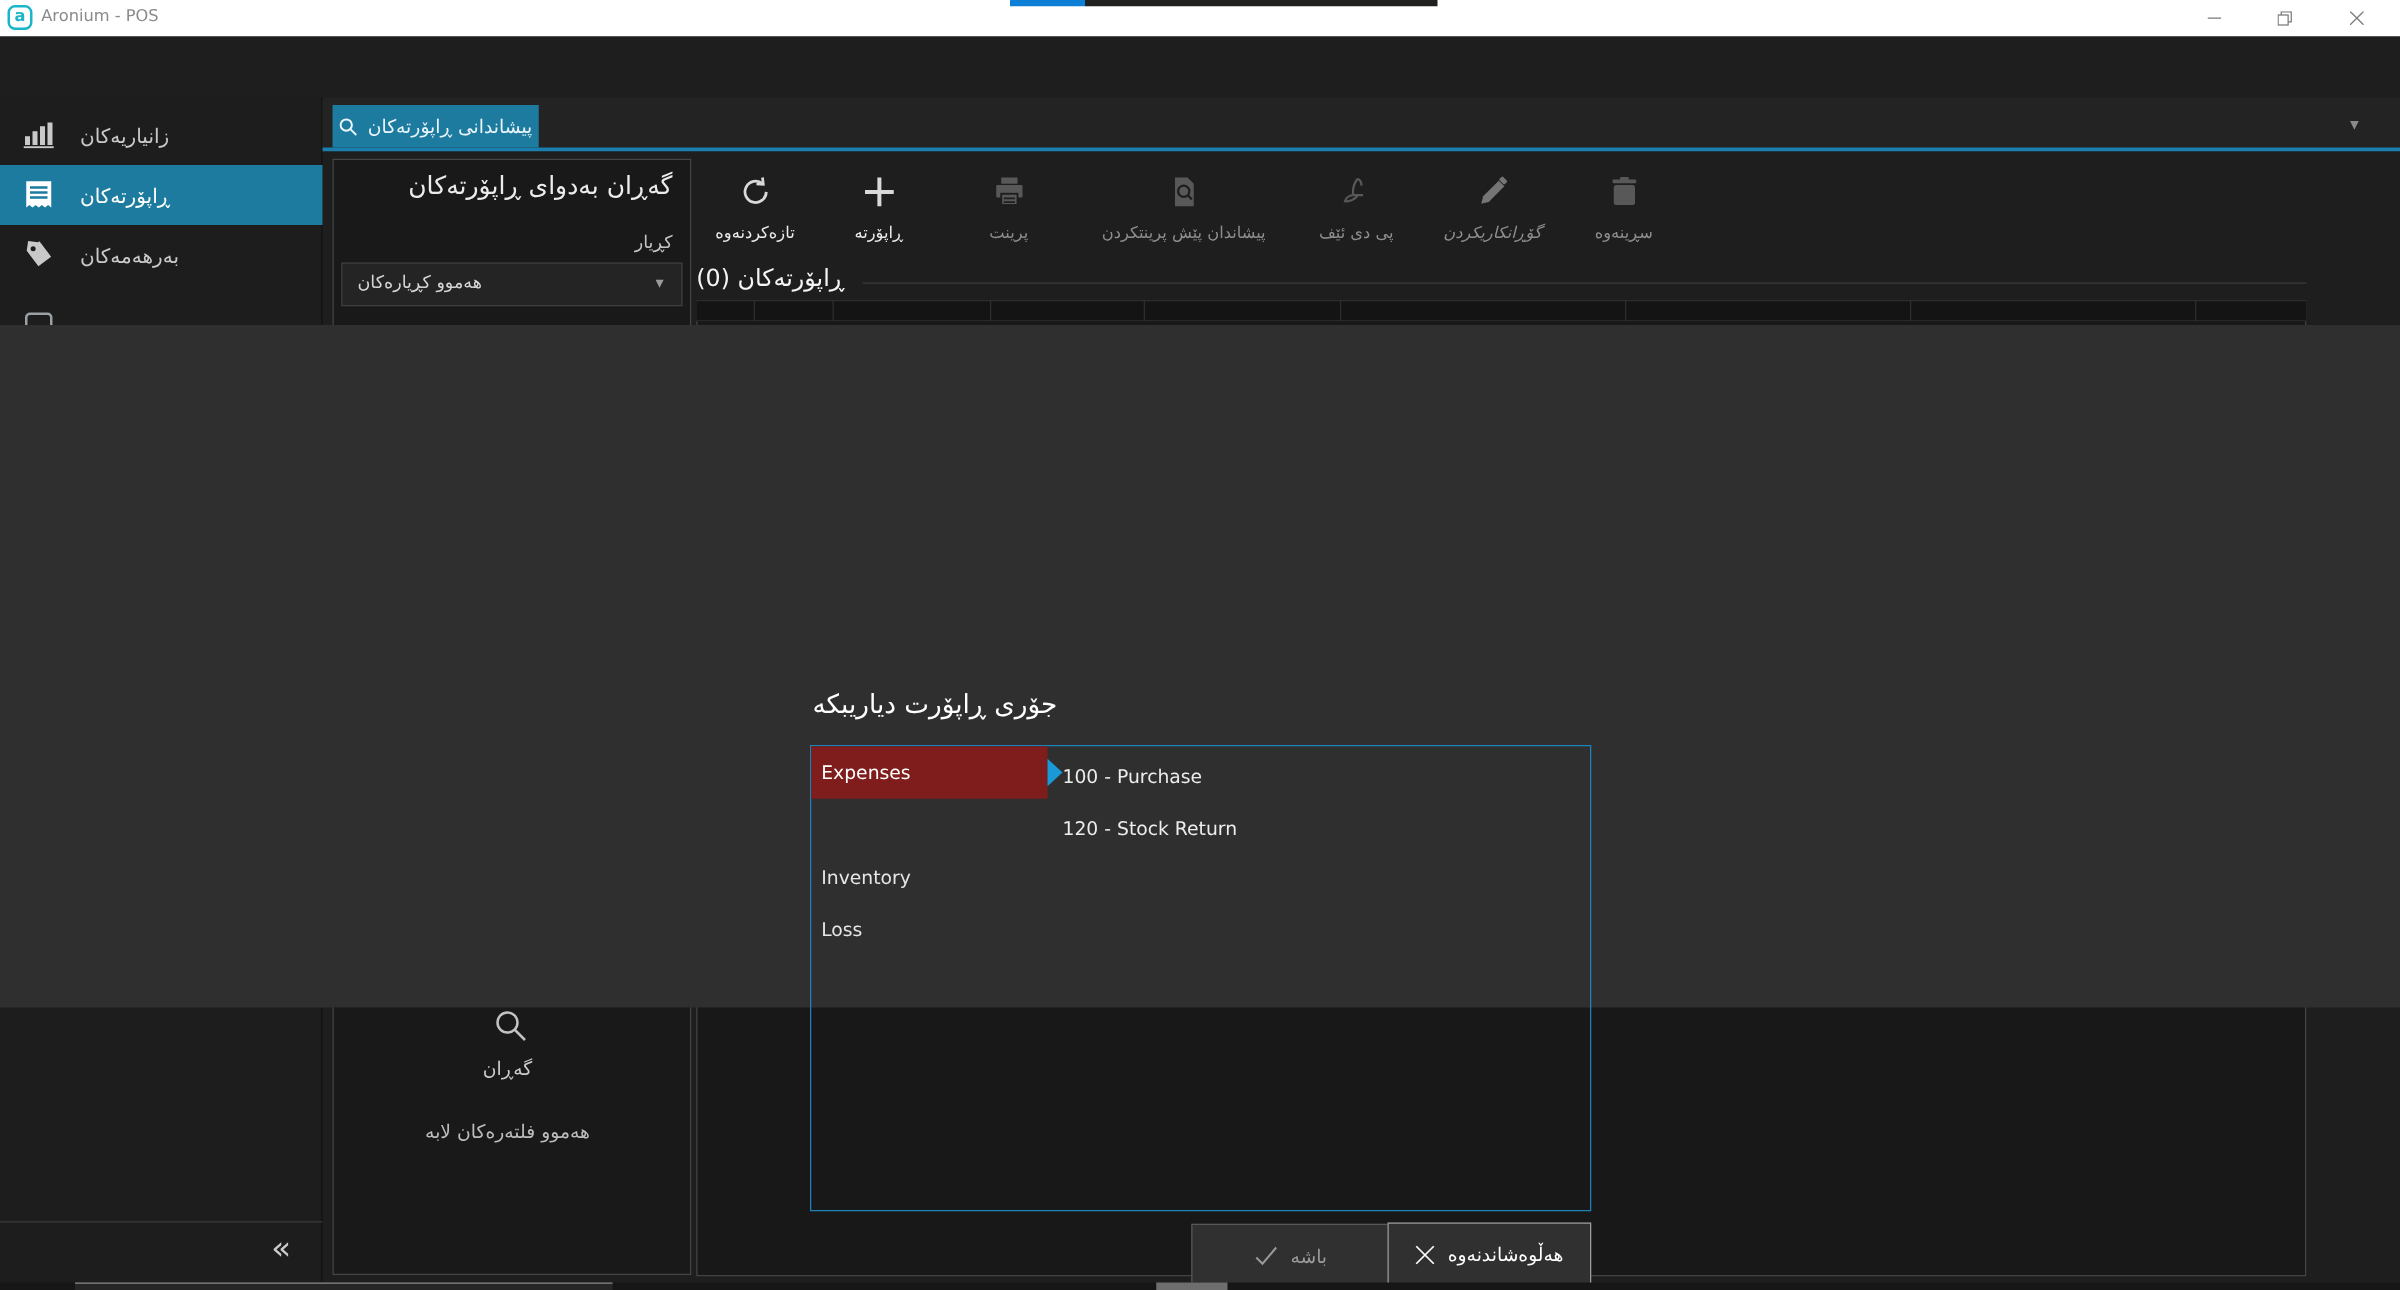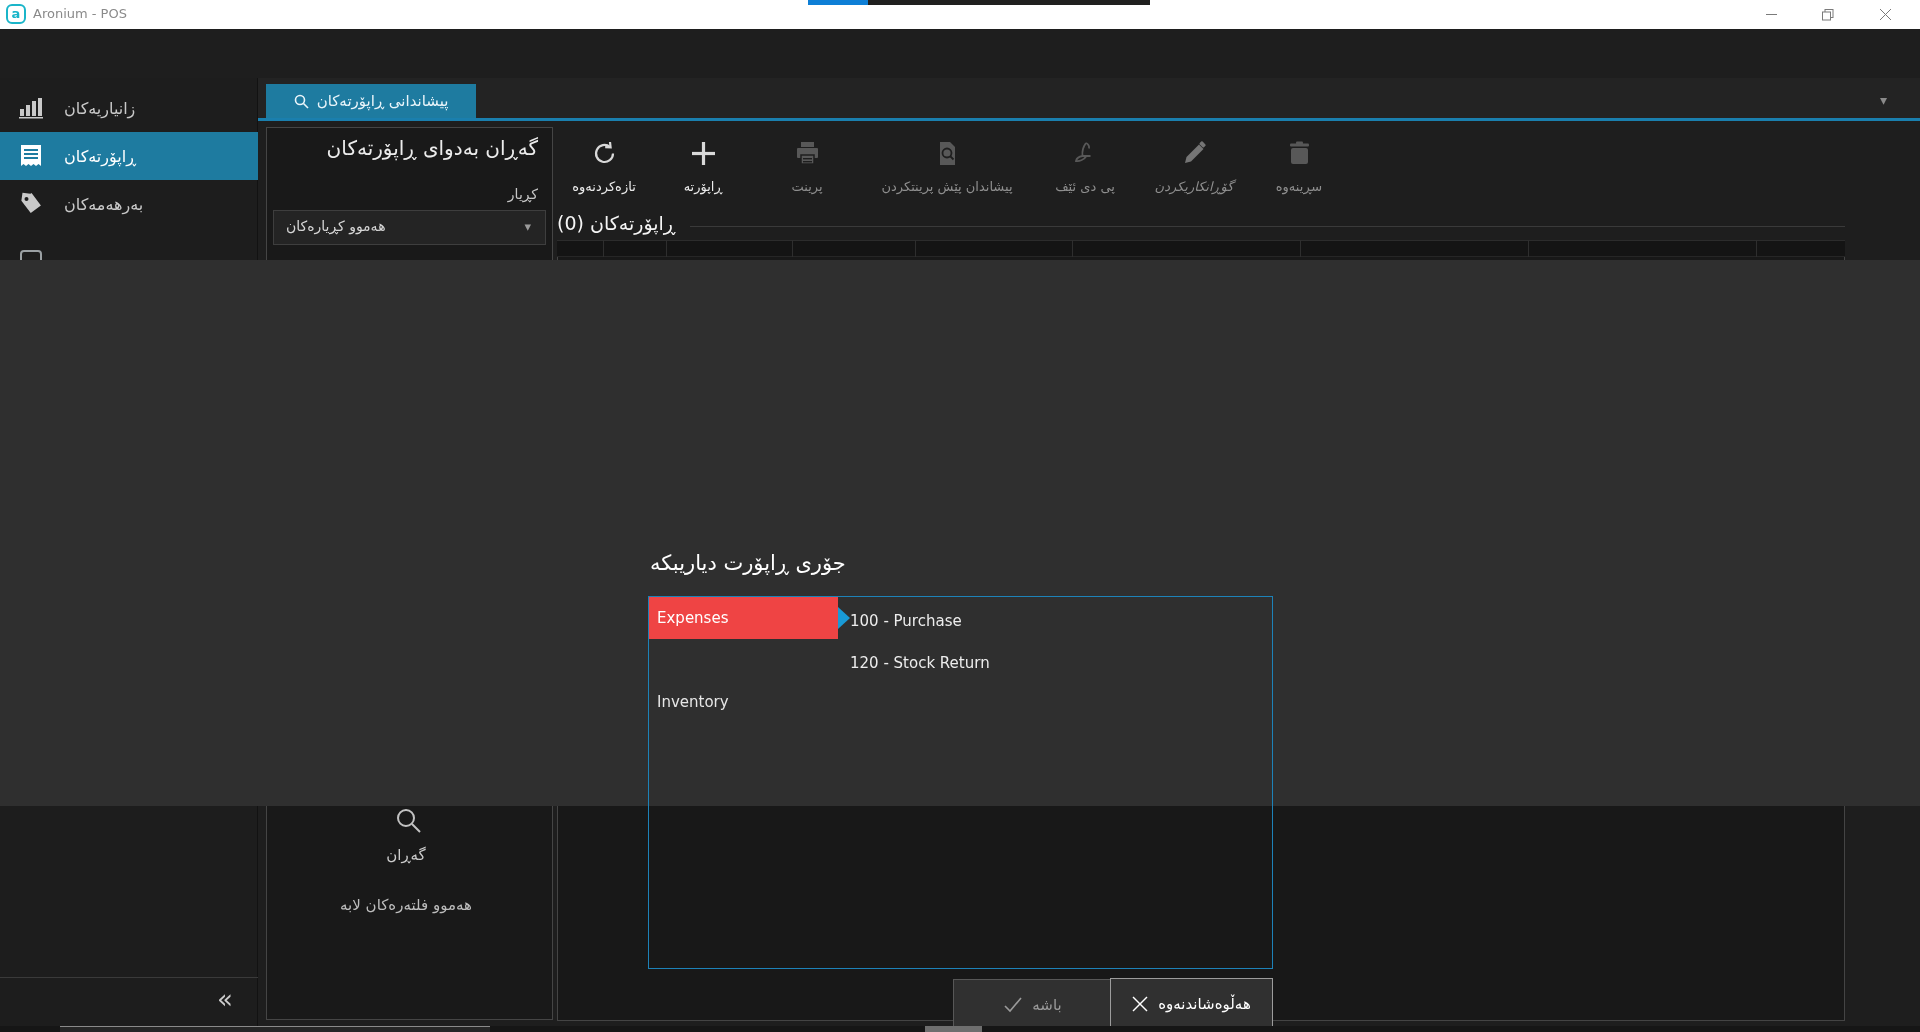--- a/index.html
+++ b/index.html
@@ -33,21 +33,21 @@
                align-items:center; color:#c9c9c9; }
   .side-item .ic { position:absolute; left:18px; width:26px; height:26px; top:11px; }
   .side-item .lbl { position:absolute; left:64px; font-size:16px; direction:rtl; }
   .side-item.active { background:#1e7ba0; color:#ffffff; }
   .side-sep { left:0; top:899px; width:258px; height:1px; background:#3a3a3a; }
   .collapse-btn { left:200px; top:905px; width:50px; height:36px; color:#cccccc;
                   font-size:26px; text-align:center; line-height:32px; }
 
   
   .tabrow { left:258px; top:78px; width:1662px; height:40px; background:#232323; }
-  .tab { left:266px; top:84px; width:210px; height:34px; background:#1e7ba0; color:#eaf5fa;
+  .tab { left:266px; top:84px; width:165px; height:34px; background:#1e7ba0; color:#eaf5fa;
          display:flex; align-items:center; justify-content:center; gap:8px; font-size:15px; }
   .tab .lbl { direction:rtl; }
   .tab-underline { left:258px; top:118px; width:1662px; height:3px; background:#1a7fae; }
   .tabrow-caret { left:1880px; top:92px; color:#8a8a8a; font-size:14px; }
 
   
   .filter-panel { left:266px; top:127px; width:287px; height:893px; background:#191919;
                   border:1px solid #454545; }
   .filter-heading { left:282px; top:136px; width:256px; font-size:20px; color:#ececec;
                     direction:rtl; text-align:right; white-space:nowrap; }
@@ -83,21 +83,21 @@
   .th-sep { position:absolute; top:240px; width:1px; height:17px; background:#2e2e2e; }
 
   
   .overlay { left:0; top:260px; width:1920px; height:546px; background:#2f2f2f; z-index:20; }
   .dlg-title { position:absolute; left:650px; top:291px; font-size:21px; color:#ffffff;
                direction:rtl; white-space:nowrap; }
   .dlg-box { position:absolute; left:648px; top:336px; width:625px; height:373px;
              border:1px solid #1d82b8; }
   .cat-item { position:absolute; left:0; width:189px; height:42px; display:flex;
               align-items:center; color:#e6e6e6; font-size:15px; padding-left:8px; }
-  .cat-item.selected { background:#ef4444; color:#ffffff; }
+  .cat-item.selected { background:#7f1d1d; color:#ffffff; }
   .cat-arrow { position:absolute; left:189px; top:10px; width:0; height:0;
                border-top:11px solid transparent; border-bottom:11px solid transparent;
                border-left:12px solid #199ad6; }
   .rep-item { position:absolute; left:201px; font-size:15px; color:#ededed; }
   .dlg-btn { position:absolute; height:51px; display:flex; align-items:center;
              justify-content:center; gap:10px; font-size:15px; background:#303030; }
   .btn-ok { left:953px; top:719px; width:160px; border:1px solid #575757; color:#9a9a9a; }
   .btn-cancel { left:1110px; top:718px; width:163px; border:1px solid #9c9c9c; color:#ffffff; }
   .dlg-btn .lbl { direction:rtl; }
 
@@ -297,20 +297,23 @@
   <div class="abs overlay">
     <div class="dlg-title">جۆری ڕاپۆرت دیاریبکه</div>
     <div class="dlg-box">
       <div class="cat-item selected" style="top:0px;">
         <span>Expenses</span>
         <span class="cat-arrow"></span>
       </div>
       <div class="cat-item" style="top:84px;">
         <span>Inventory</span>
       </div>
+      <div class="cat-item" style="top:126px;">
+        <span>Loss</span>
+      </div>
       <div class="rep-item" style="top:15px;">100 - Purchase</div>
       <div class="rep-item" style="top:57px;">120 - Stock Return</div>
     </div>
     <div class="dlg-btn btn-ok">
       <span>
         <svg width="18" height="16" viewBox="0 0 18 16" fill="none" stroke="currentColor" stroke-width="1.6">
           <polyline points="1,9 6,14 17,1"></polyline>
         </svg>
       </span>
       <span class="lbl">باشه</span>

